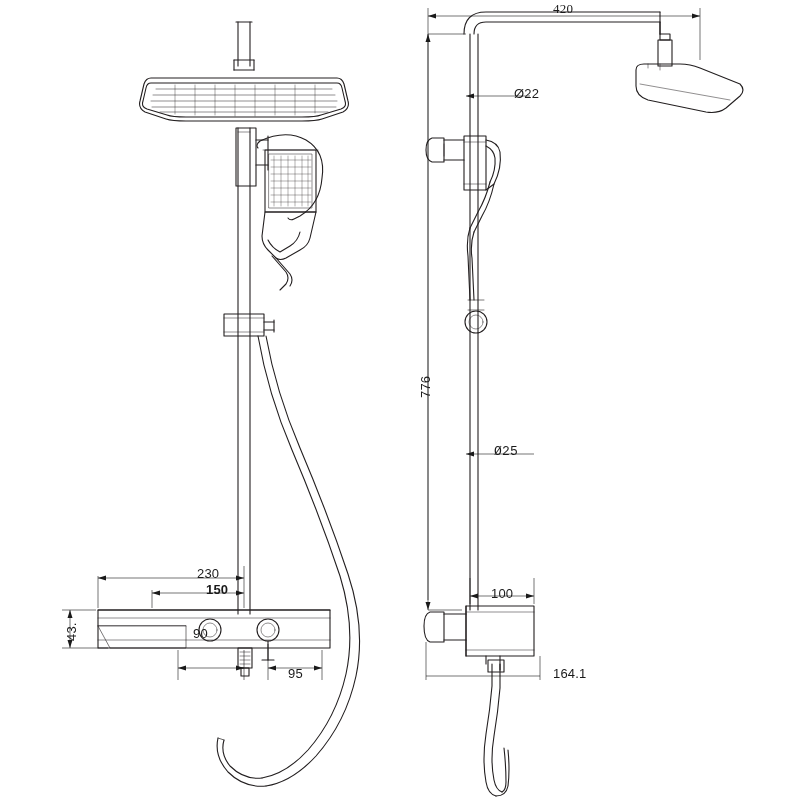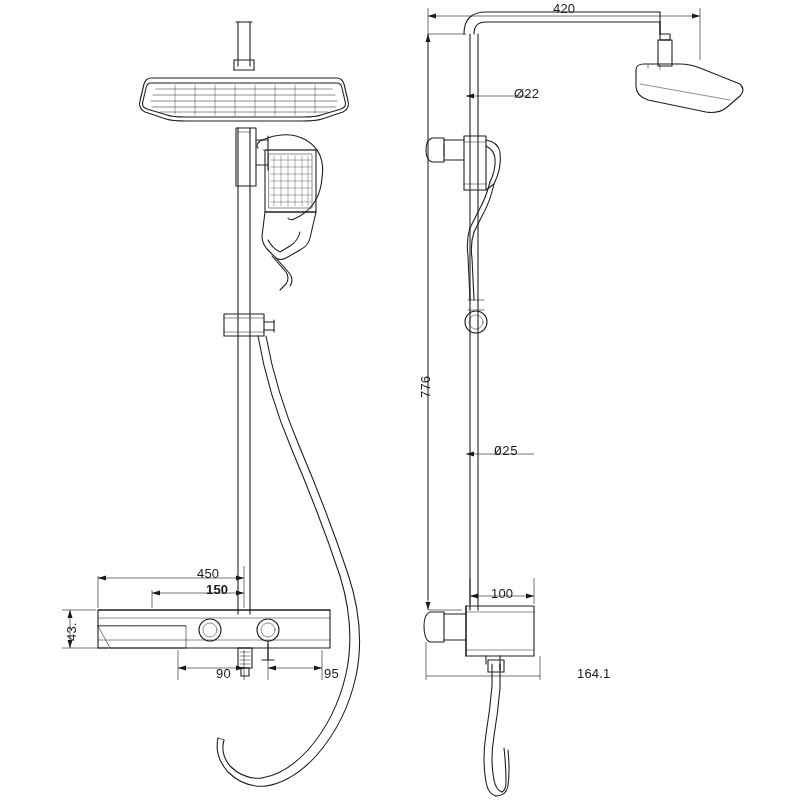--- a/index.html
+++ b/index.html
@@ -300,26 +300,26 @@
 
       <g>
         <path d="M426 676 L540 676"></path>
         <path d="M540 656 L540 680"></path>
         <path d="M426 642 L426 680"></path>
       </g>
 
     </g>
   </svg>
 
-  <div class="dimlabel" style="left:197px; top:566px;">450</div>
+  <div class="dimlabel" style="left:197px; top:566px;">230</div>
   <div class="dimlabel" style="left:206px; top:582px;font-weight:bold;">150</div>
   <div class="dimlabel rot90" style="left:64px; top:641px;">43.</div>
-  <div class="dimlabel" style="left:193px; top:666px;margin-left:23px;">90</div>
-  <div class="dimlabel" style="left:288px; top:666px;margin-left:36px;">95</div>
-
-  <div class="dimlabel" style="left:553px; top:1px;">420</div>
+  <div class="dimlabel" style="left:193px; top:626px;">90</div>
+  <div class="dimlabel" style="left:288px; top:666px;">95</div>
+
+  <div class="dimlabel" style="left:553px; top:1px;font-family:Liberation Serif, serif;">420</div>
   <div class="dimlabel" style="left:494px; top:86px;margin-left:20px;">Ø22</div>
   <div class="dimlabel rot90" style="left:418px; top:398px;">776</div>
   <div class="dimlabel" style="left:494px; top:444px;font-family:Liberation Mono, monospace;">Ø25</div>
   <div class="dimlabel" style="left:491px; top:586px;">100</div>
-  <div class="dimlabel" style="left:577px; top:666px;">164.1</div>
+  <div class="dimlabel" style="left:553px; top:666px;">164.1</div>
 
 </div>
 
 </body></html>

